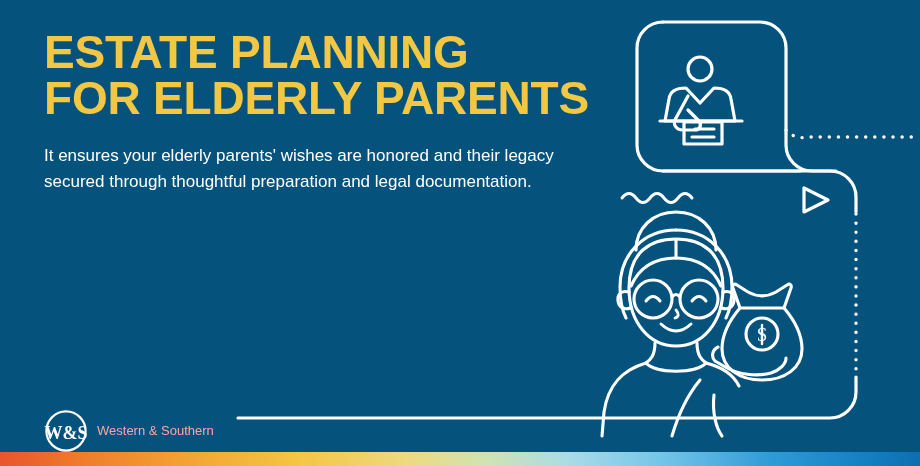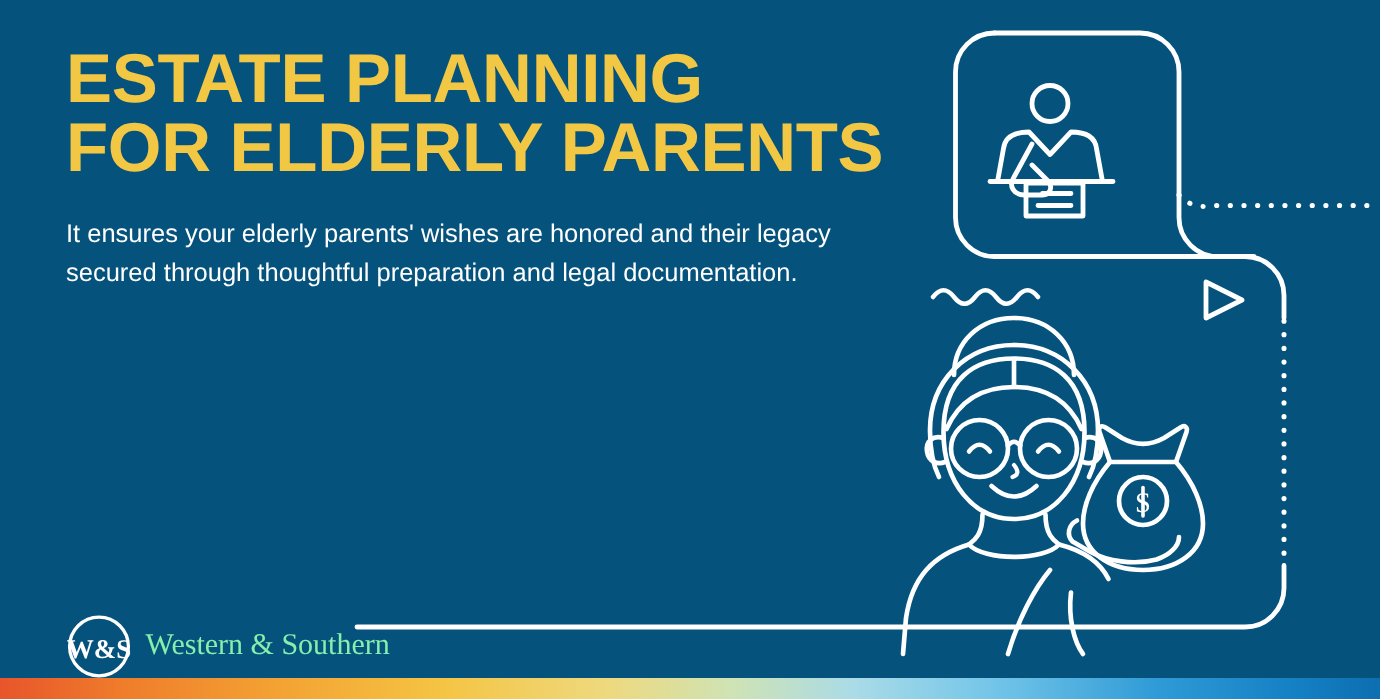--- a/index.html
+++ b/index.html
@@ -39,23 +39,23 @@
     font-weight:400;
   }
   
   .logo-wrap {
     position:absolute;
     left:44px; top:377px;
     display:flex; align-items:center; gap:9px;margin-top:32px;
   }
   .logo-mark { width:44px; height:44px; display:block; }
   .logo-text {
-    color:#86efac;
-    font-family:Liberation Serif, serif;
-    font-size:20px;
+    color:#fca5a5;
+    font-family:Liberation Sans, sans-serif;
+    font-size:13px;
     line-height:1.16;
     white-space:nowrap;
   }
   .logo-text .l2 { display:block; }
   
   .art { position:absolute; left:0; top:0; width:920px; height:466px; }
   
   .gradbar {
     position:absolute; left:0; top:452px;
     width:920px; height:14px;

